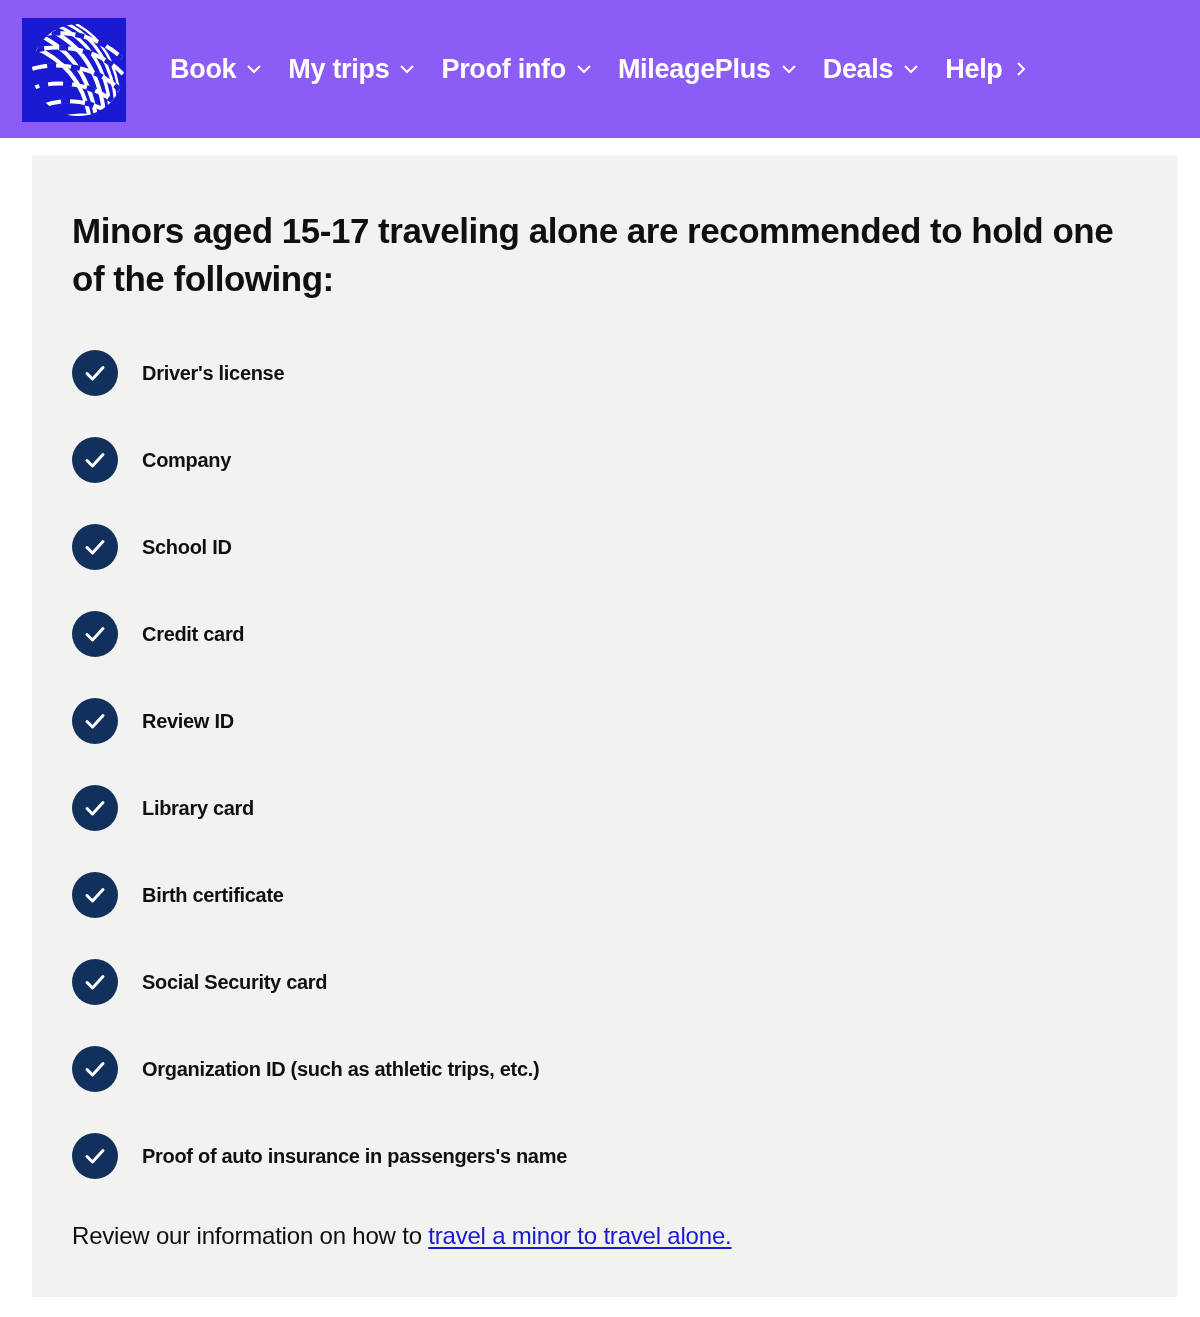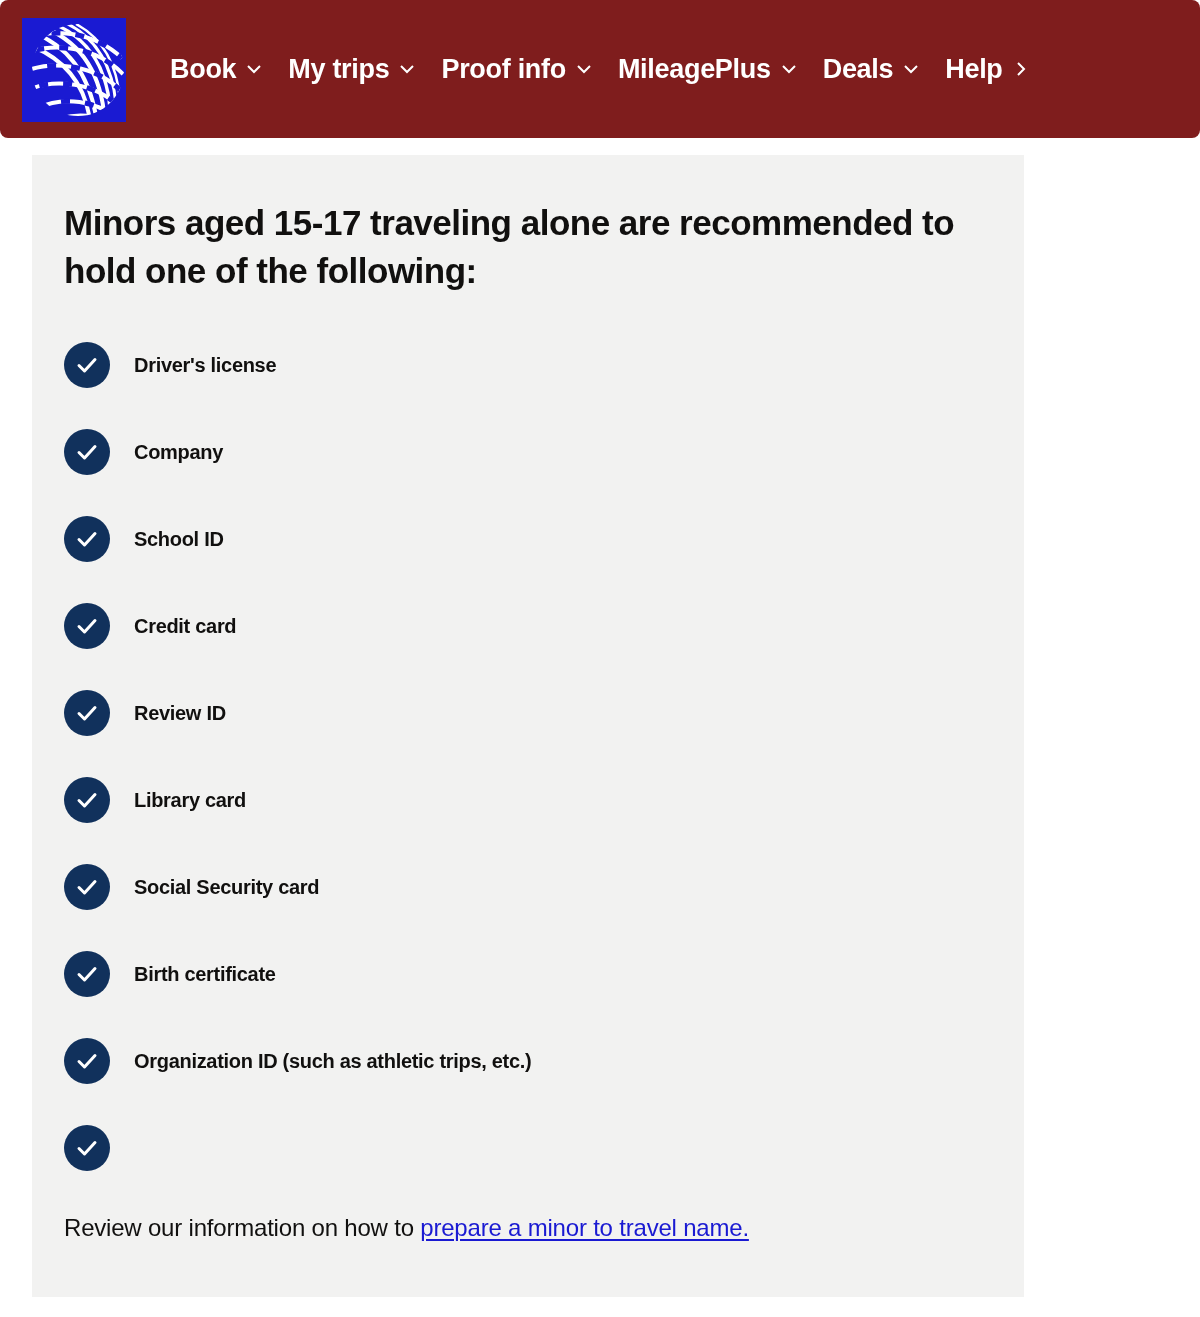--- a/index.html
+++ b/index.html
@@ -13,26 +13,25 @@
     width: 1200px;
     height: 1317px;
     position: relative;
     background: #ffffff;
     overflow: hidden;
   }
 
   
   .navbar {
     height: 138px;
-    background: #7f1d1d;
+    background: #8b5cf6;
     display: flex;
     align-items: center;
     padding: 0 0 0 0;
     position: relative;
-    border-radius: 8px;
   }
   .logo {
     width: 104px;
     height: 104px;
     margin-left: 22px;
     margin-top: 2px;
     background: #1a1ad2;
     display: block;
     flex: 0 0 auto;
     position: relative;
@@ -66,24 +65,24 @@
     width: 16px;
     height: 16px;
   }
   .navitem .caret svg { display: block; }
 
   
   .card {
     position: absolute;
     left: 32px;
     top: 155px;
-    width: 992px;
+    width: 1145px;
     height: 1142px;
     background: #f2f2f1;
-    padding: 0;
+    padding: 8px;
   }
   .card-inner {
     padding: 44px 40px 0 32px;
   }
   .heading {
     font-size: 35px;
     font-weight: bold;
     color: #11100f;
     line-height: 1.38;
     letter-spacing: -0.5px;
@@ -294,49 +293,50 @@
           </span>
           <span class="check-label">Library card</span>
         </li>
 
         <li class="check-item">
           <span class="check-icon">
             <svg width="26" height="26" viewBox="0 0 26 26">
                 <path d="M5 13.5 L10.5 19 L21 7.5" fill="none" stroke="#ffffff" stroke-width="3" stroke-linecap="round" stroke-linejoin="round"></path>
               </svg>
           </span>
+          <span class="check-label">Birth certificate</span>
+        </li>
+
+        <li class="check-item">
+          <span class="check-icon">
+            <svg width="26" height="26" viewBox="0 0 26 26">
+                <path d="M5 13.5 L10.5 19 L21 7.5" fill="none" stroke="#ffffff" stroke-width="3" stroke-linecap="round" stroke-linejoin="round"></path>
+              </svg>
+          </span>
           <span class="check-label">Social Security card</span>
         </li>
 
         <li class="check-item">
           <span class="check-icon">
             <svg width="26" height="26" viewBox="0 0 26 26">
                 <path d="M5 13.5 L10.5 19 L21 7.5" fill="none" stroke="#ffffff" stroke-width="3" stroke-linecap="round" stroke-linejoin="round"></path>
               </svg>
           </span>
-          <span class="check-label">Birth certificate</span>
-        </li>
-
-        <li class="check-item">
-          <span class="check-icon">
-            <svg width="26" height="26" viewBox="0 0 26 26">
-                <path d="M5 13.5 L10.5 19 L21 7.5" fill="none" stroke="#ffffff" stroke-width="3" stroke-linecap="round" stroke-linejoin="round"></path>
-              </svg>
-          </span>
           <span class="check-label">Organization ID (such as athletic trips, etc.)</span>
         </li>
 
         <li class="check-item">
           <span class="check-icon">
             <svg width="26" height="26" viewBox="0 0 26 26">
                 <path d="M5 13.5 L10.5 19 L21 7.5" fill="none" stroke="#ffffff" stroke-width="3" stroke-linecap="round" stroke-linejoin="round"></path>
               </svg>
           </span>
+          <span class="check-label">Proof of auto insurance in passengers's name</span>
         </li>
 
       </ul>
 
-      <p class="footnote"><span>Review our information on how to </span><a href="#">prepare a minor to travel name.</a></p>
+      <p class="footnote"><span>Review our information on how to </span><a href="#">travel a minor to travel alone.</a></p>
 
     </div>
   </div>
 
 </div>
 
 </body></html>

